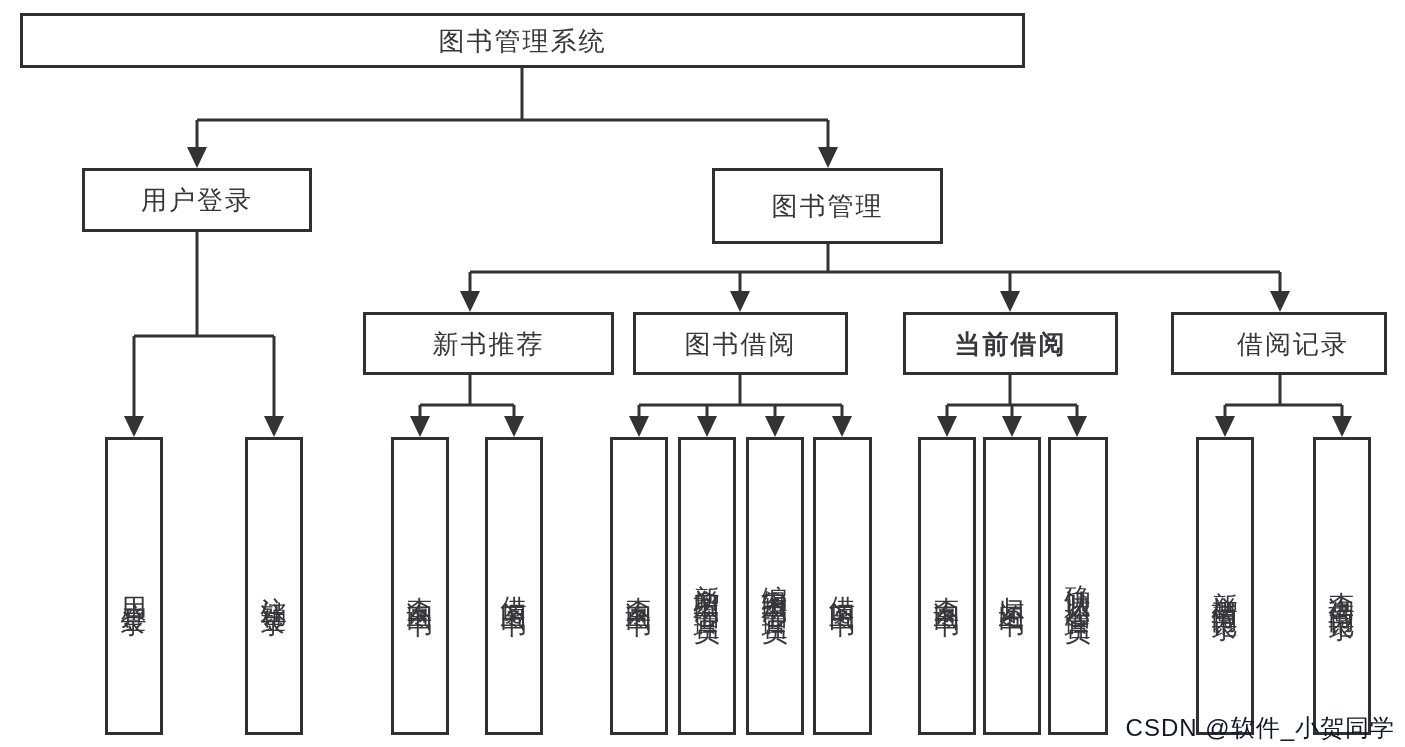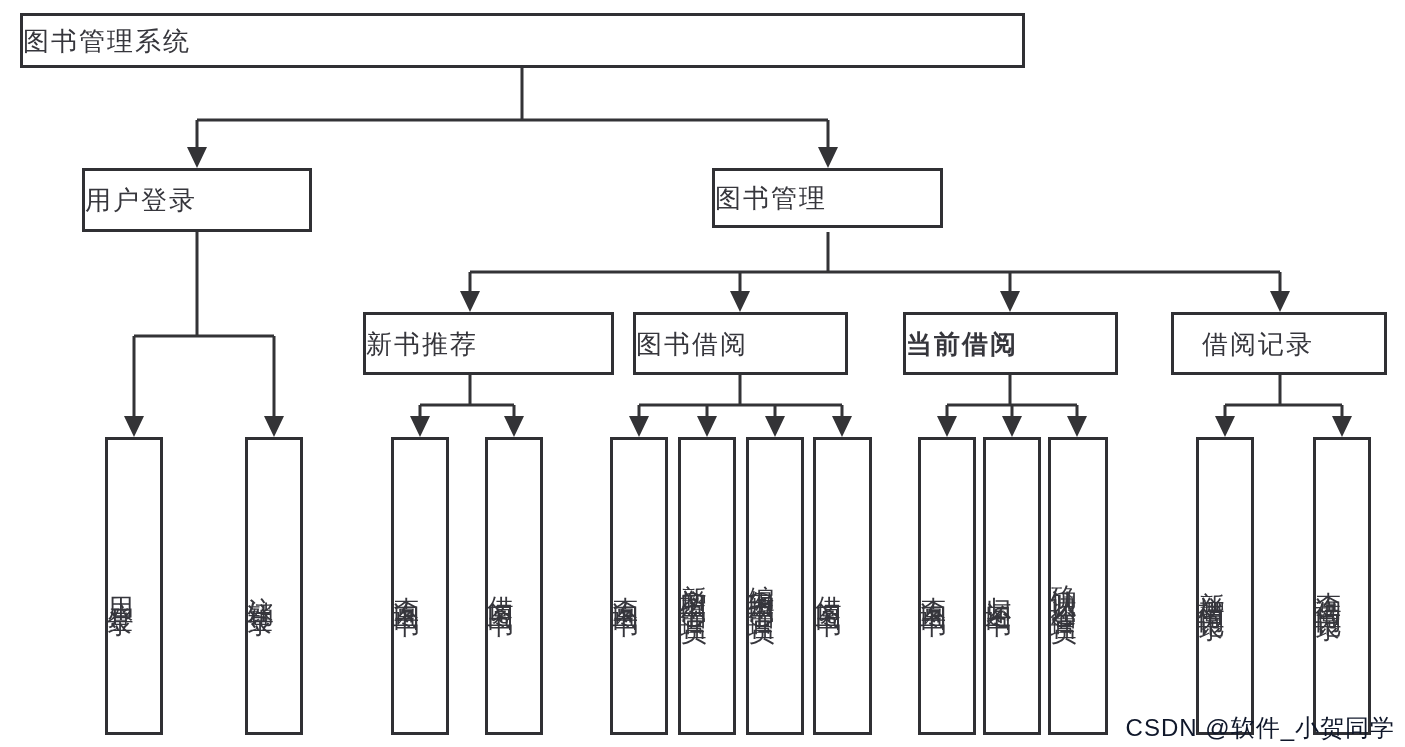--- a/index.html
+++ b/index.html
@@ -25,20 +25,21 @@
     fill: #333336;
     stroke: none;
   }
   .box {
     position: absolute;
     box-sizing: border-box;
     background: #ffffff;
     border: 3px solid #303034;
     display: flex;
     align-items: center;
+    justify-content: center;
     color: #36363c;
     font-size: 26px;
     line-height: 1;
   }
   .box.h span {
     letter-spacing: 2px;
     white-space: nowrap;
   }
   .box.v span {
     writing-mode: vertical-rl;
@@ -118,21 +119,21 @@
       M1332 416 L1352 416 L1342 437 Z"></path>
   </svg>
 
   <div class="box h" style="left:20px; top:13px; width:1005px; height:55px;">
     <span>图书管理系统</span>
   </div>
 
   <div class="box h" style="left:82px; top:168px; width:230px; height:64px;">
     <span>用户登录</span>
   </div>
-  <div class="box h" style="left:712px; top:168px; width:231px; height:60px;">
+  <div class="box h" style="left:712px; top:168px; width:231px; height:76px;">
     <span>图书管理</span>
   </div>
 
   <div class="box h" style="left:363px; top:312px; width:251px; height:63px;">
     <span>新书推荐</span>
   </div>
   <div class="box h" style="left:633px; top:312px; width:215px; height:63px;">
     <span>图书借阅</span>
   </div>
   <div class="box h" style="left:903px; top:312px; width:215px; height:63px;font-weight:bold;">

